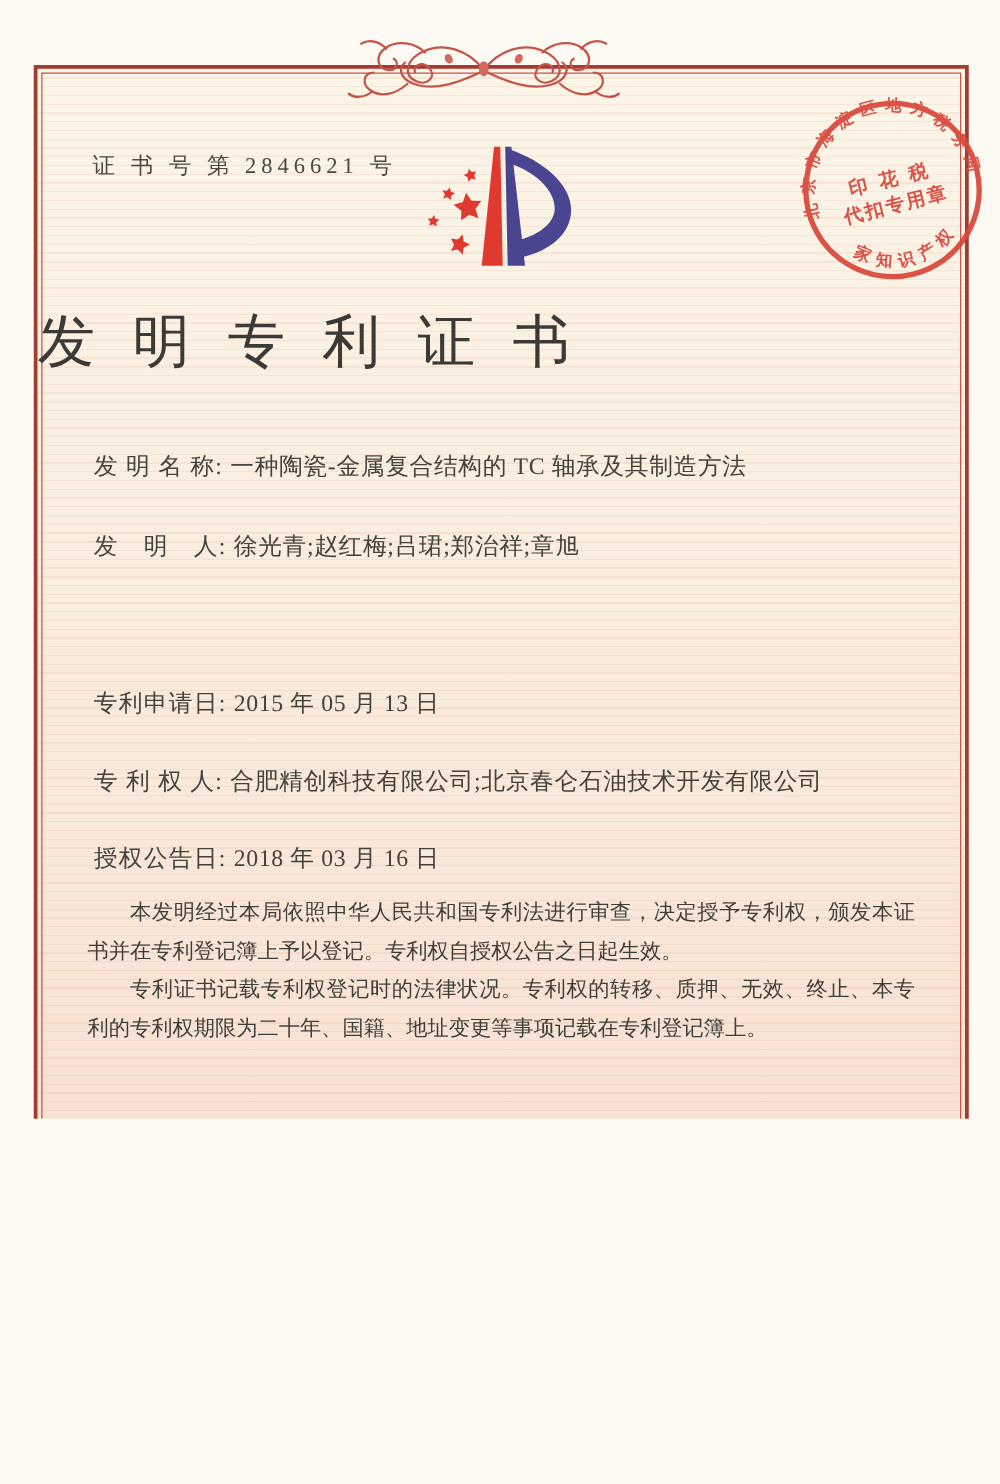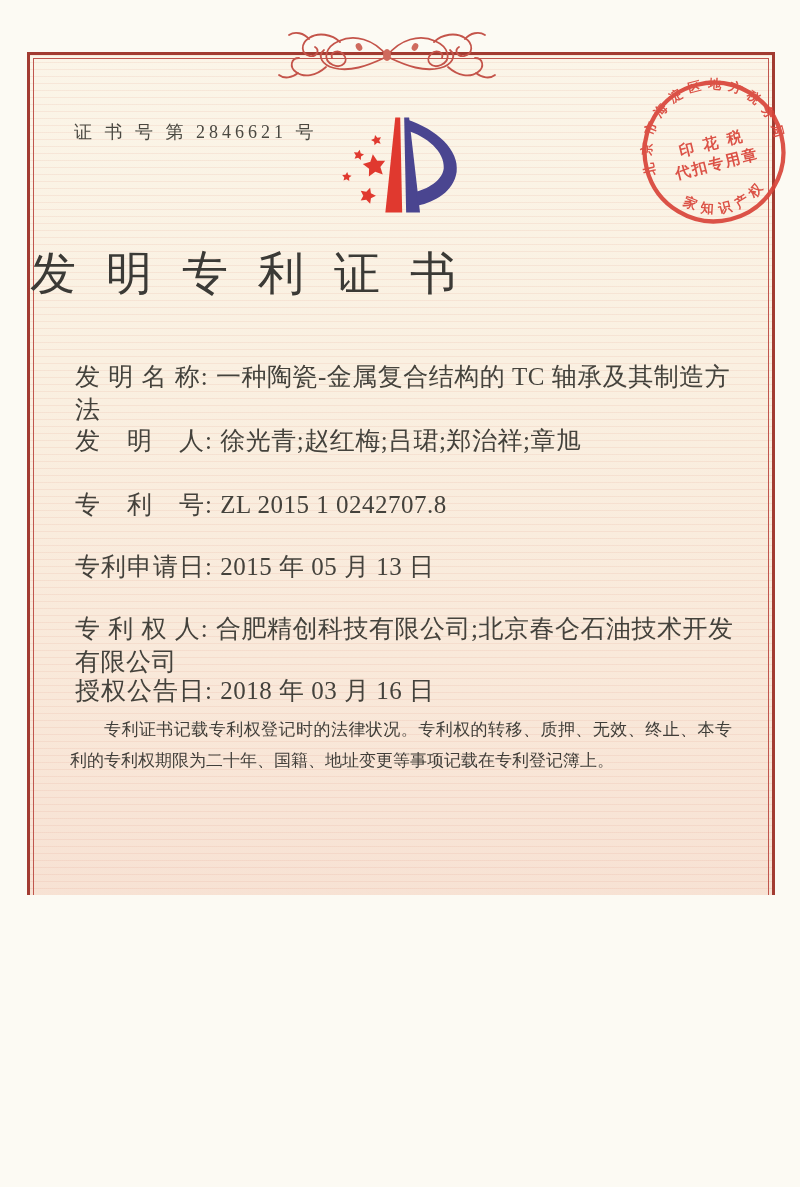--- a/index.html
+++ b/index.html
@@ -16,21 +16,21 @@
          border:1px solid #c0564e;}
 
   
   .cert-number{position:absolute;left:74px;top:120px;font-size:18px;color:#4a4841;letter-spacing:4px;}
   .logo{position:absolute;left:322px;top:88px;width:198px;height:150px;}
   .tax-stamp{position:absolute;left:638px;top:76px;width:152px;height:152px;transform:rotate(-14deg);opacity:.92;}
   .title{position:absolute;left:0;top:243px;width:100%;text-align:left;
          font-size:46px;font-weight:500;color:#3b3a36;letter-spacing:30px;text-indent:30px;}
 
   
-  .field-row{position:absolute;left:75px;width:660px;font-size:25px;color:#44423c;}
+  .field-row{position:absolute;left:75px;width:660px;font-size:19px;color:#44423c;}
   .field-label{white-space:pre;letter-spacing:1px;}
   .field-value{letter-spacing:.5px;}
   .fr0{top:360px}.fr1{top:424px}.fr2{top:488px}.fr3{top:550px}.fr4{top:612px}.fr5{top:674px}
 
   
   .body-text{position:absolute;left:70px;top:714px;width:662px;font-size:17px;
              line-height:31px;color:#403e39;text-align:justify;}
   .body-text p{margin:0;text-indent:2em;}
 
   
@@ -131,26 +131,26 @@
     <text x="0" y="18" font-size="16" letter-spacing="2" fill="#d9453a" font-weight="bold" text-anchor="middle">代扣专用章</text>
     <text font-size="14" letter-spacing="6" fill="#d9453a" font-weight="bold" text-anchor="middle">
       <textPath href="#taxBottom" startOffset="50%">国家知识产权局</textPath>
     </text>
   </svg>
 
   <div class="title">发明专利证书</div>
 
   <div class="field-row fr0"><span class="field-label">发 明 名 称: </span><span class="field-value">一种陶瓷-金属复合结构的 TC 轴承及其制造方法</span></div>
   <div class="field-row fr1"><span class="field-label">发　明　人: </span><span class="field-value">徐光青;赵红梅;吕珺;郑治祥;章旭</span></div>
-  <div class="field-row fr2"><span class="field-label">专　利　号: </span><span class="field-value">ZL 2015 1 0242707.8</span></div>
   <div class="field-row fr3"><span class="field-label">专利申请日: </span><span class="field-value">2015 年 05 月 13 日</span></div>
   <div class="field-row fr4"><span class="field-label">专 利 权 人: </span><span class="field-value">合肥精创科技有限公司;北京春仑石油技术开发有限公司</span></div>
   <div class="field-row fr5"><span class="field-label">授权公告日: </span><span class="field-value">2018 年 03 月 16 日</span></div>
 
   <div class="body-text">
+    <p>本发明经过本局依照中华人民共和国专利法进行审查，决定授予专利权，颁发本证书并在专利登记簿上予以登记。专利权自授权公告之日起生效。</p>
     <p>专利证书记载专利权登记时的法律状况。专利权的转移、质押、无效、终止、本专利的专利权期限为二十年、国籍、地址变更等事项记载在专利登记簿上。</p>
   </div>
 
   <div class="barcode"></div>
 
   <div class="signer-title">局长</div>
   <div class="signer-name">申长雨</div>
 
   <svg class="signature" viewBox="0 0 260 108">
     <g stroke="#3a3a33" stroke-width="3.5" fill="none" stroke-linecap="round" stroke-linejoin="round">

